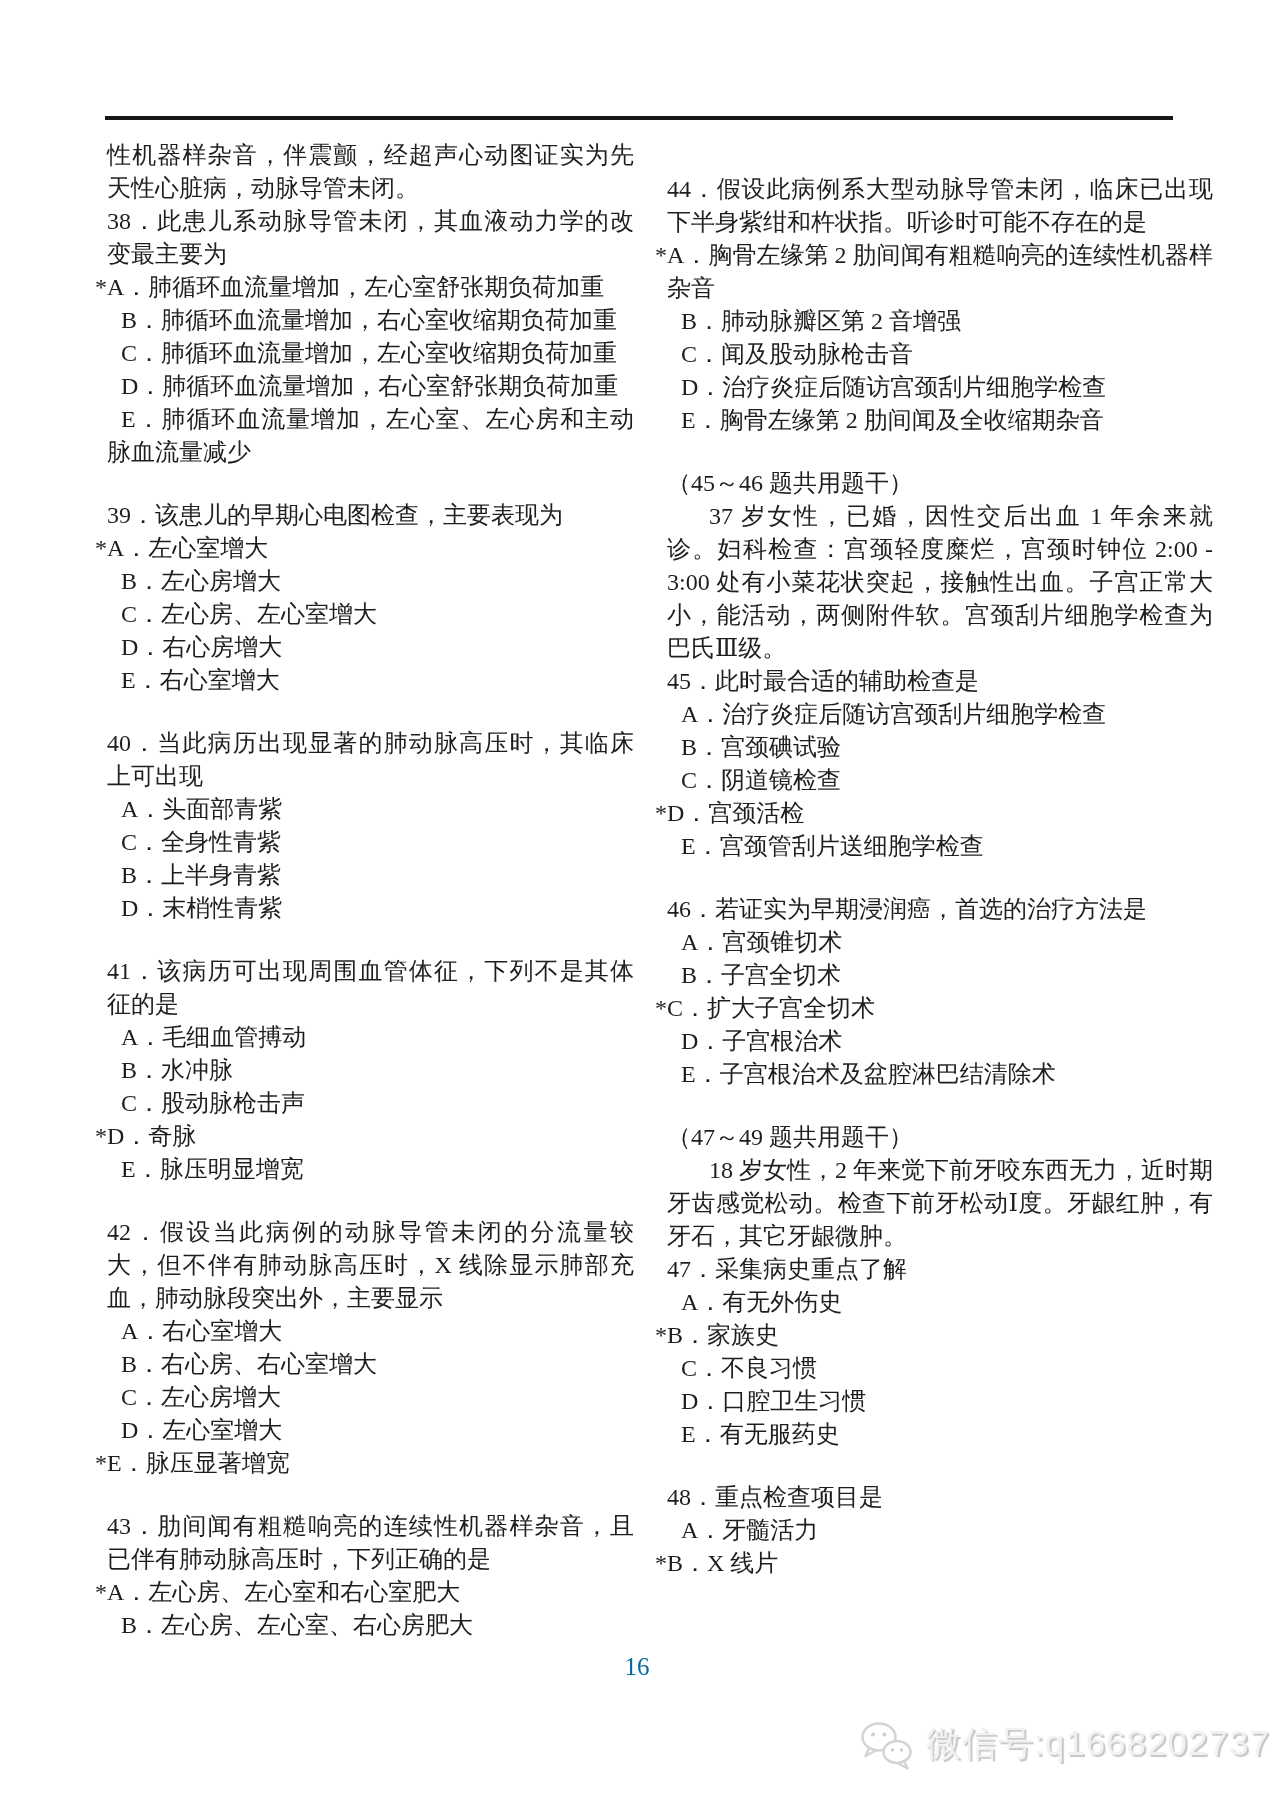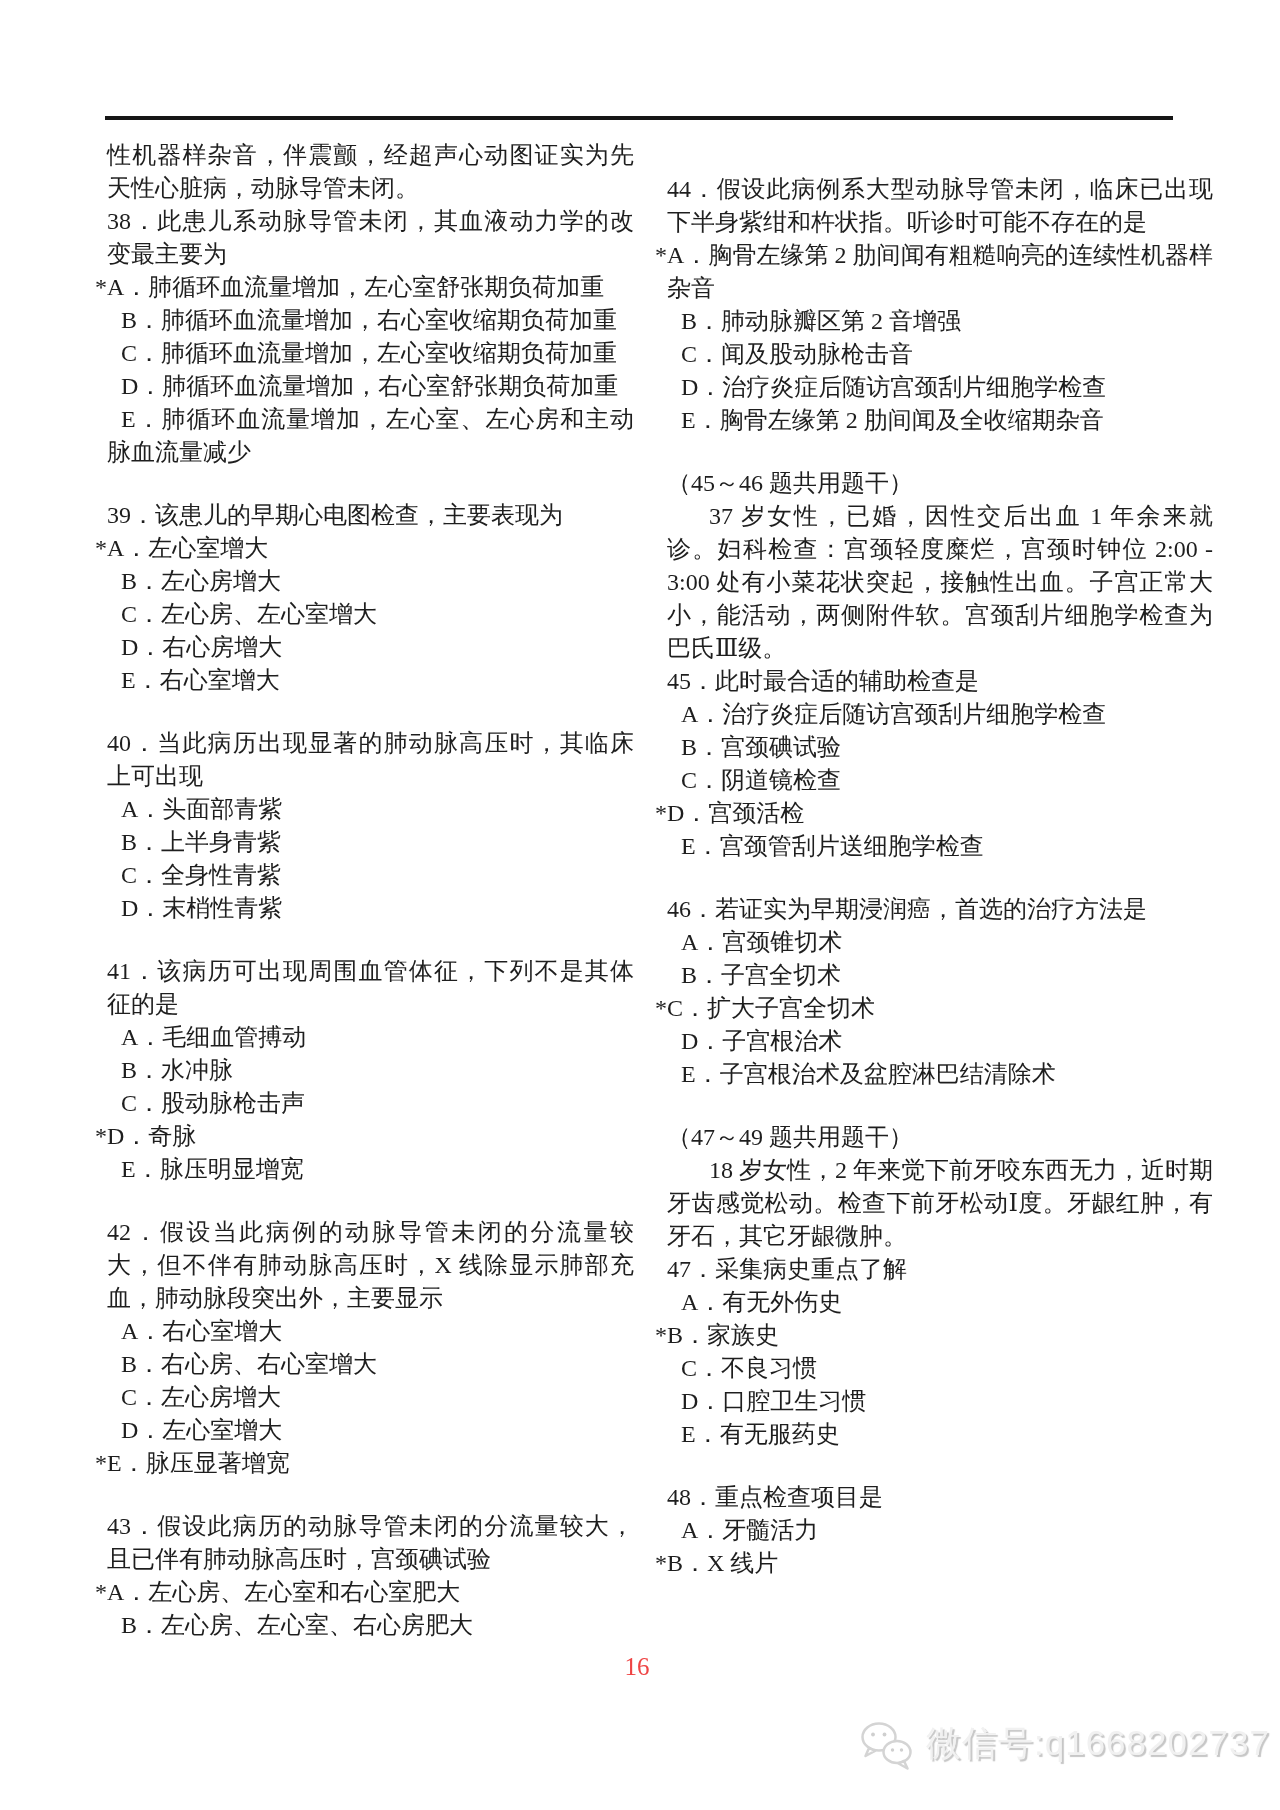--- a/index.html
+++ b/index.html
@@ -20,21 +20,21 @@
   .col-left  { left:107px; top:130px; width:527px; }
   .col-right { left:667px; top:134px; width:546px; }
   .col p { margin:0; }
   .gap { margin-top:30px; }
   .option { text-indent:14px; }
   .option.starred { text-indent:-12px; }
   .shared-body { text-indent:42px; }
   .qnum, .opt-label { white-space:nowrap; }
   .page-number {
     position:absolute; left:0; top:1653px; width:1280px;
-    text-align:center; font-size:25px; color:#ef4444;
+    text-align:center; font-size:25px; color:#0369a1;
     padding-left:0;
   }
   .page-number span { position:relative; left:-3px; }
   .watermark {
     position:absolute; left:858px; top:1720px; height:62px;
     display:flex; align-items:flex-start; gap:10px;
   }
   .wm-text {
     font-family:"Liberation Sans","DejaVu Sans",sans-serif;
     font-size:35px; letter-spacing:1px;
@@ -62,42 +62,42 @@
         <p class="stem"><span class="qnum">39．</span><span class="stem-text">该患儿的早期心电图检查，主要表现为</span></p>
         <p class="option starred"><span class="opt-label">*A．</span><span class="opt-text">左心室增大</span></p>
         <p class="option"><span class="opt-label">B．</span><span class="opt-text">左心房增大</span></p>
         <p class="option"><span class="opt-label">C．</span><span class="opt-text">左心房、左心室增大</span></p>
         <p class="option"><span class="opt-label">D．</span><span class="opt-text">右心房增大</span></p>
         <p class="option"><span class="opt-label">E．</span><span class="opt-text">右心室增大</span></p>
       </div>
       <div class="question gap">
         <p class="stem"><span class="qnum">40．</span><span class="stem-text">当此病历出现显著的肺动脉高压时，其临床上可出现</span></p>
         <p class="option"><span class="opt-label">A．</span><span class="opt-text">头面部青紫</span></p>
+        <p class="option"><span class="opt-label">C．</span><span class="opt-text">全身性青紫</span></p>
         <p class="option"><span class="opt-label">B．</span><span class="opt-text">上半身青紫</span></p>
-        <p class="option"><span class="opt-label">C．</span><span class="opt-text">全身性青紫</span></p>
         <p class="option"><span class="opt-label">D．</span><span class="opt-text">末梢性青紫</span></p>
       </div>
       <div class="question gap">
         <p class="stem"><span class="qnum">41．</span><span class="stem-text">该病历可出现周围血管体征，下列不是其体征的是</span></p>
         <p class="option"><span class="opt-label">A．</span><span class="opt-text">毛细血管搏动</span></p>
         <p class="option"><span class="opt-label">B．</span><span class="opt-text">水冲脉</span></p>
         <p class="option"><span class="opt-label">C．</span><span class="opt-text">股动脉枪击声</span></p>
         <p class="option starred"><span class="opt-label">*D．</span><span class="opt-text">奇脉</span></p>
         <p class="option"><span class="opt-label">E．</span><span class="opt-text">脉压明显增宽</span></p>
       </div>
       <div class="question gap">
         <p class="stem"><span class="qnum">42．</span><span class="stem-text">假设当此病例的动脉导管未闭的分流量较大，但不伴有肺动脉高压时，X 线除显示肺部充血，肺动脉段突出外，主要显示</span></p>
         <p class="option"><span class="opt-label">A．</span><span class="opt-text">右心室增大</span></p>
         <p class="option"><span class="opt-label">B．</span><span class="opt-text">右心房、右心室增大</span></p>
         <p class="option"><span class="opt-label">C．</span><span class="opt-text">左心房增大</span></p>
         <p class="option"><span class="opt-label">D．</span><span class="opt-text">左心室增大</span></p>
         <p class="option starred"><span class="opt-label">*E．</span><span class="opt-text">脉压显著增宽</span></p>
       </div>
       <div class="question gap">
-        <p class="stem"><span class="qnum">43．</span><span class="stem-text">假设此病历的动脉导管未闭的分流量较大，且已伴有肺动脉高压时，宫颈碘试验</span></p>
+        <p class="stem"><span class="qnum">43．</span><span class="stem-text">肋间闻有粗糙响亮的连续性机器样杂音，且已伴有肺动脉高压时，下列正确的是</span></p>
         <p class="option starred"><span class="opt-label">*A．</span><span class="opt-text">左心房、左心室和右心室肥大</span></p>
         <p class="option"><span class="opt-label">B．</span><span class="opt-text">左心房、左心室、右心房肥大</span></p>
       </div>
     </div>
   <div class="col col-right">
       <div class="question gap">
         <p class="stem"><span class="qnum">44．</span><span class="stem-text">假设此病例系大型动脉导管未闭，临床已出现下半身紫绀和杵状指。听诊时可能不存在的是</span></p>
         <p class="option starred"><span class="opt-label">*A．</span><span class="opt-text">胸骨左缘第 2 肋间闻有粗糙响亮的连续性机器样杂音</span></p>
         <p class="option"><span class="opt-label">B．</span><span class="opt-text">肺动脉瓣区第 2 音增强</span></p>
         <p class="option"><span class="opt-label">C．</span><span class="opt-text">闻及股动脉枪击音</span></p>

